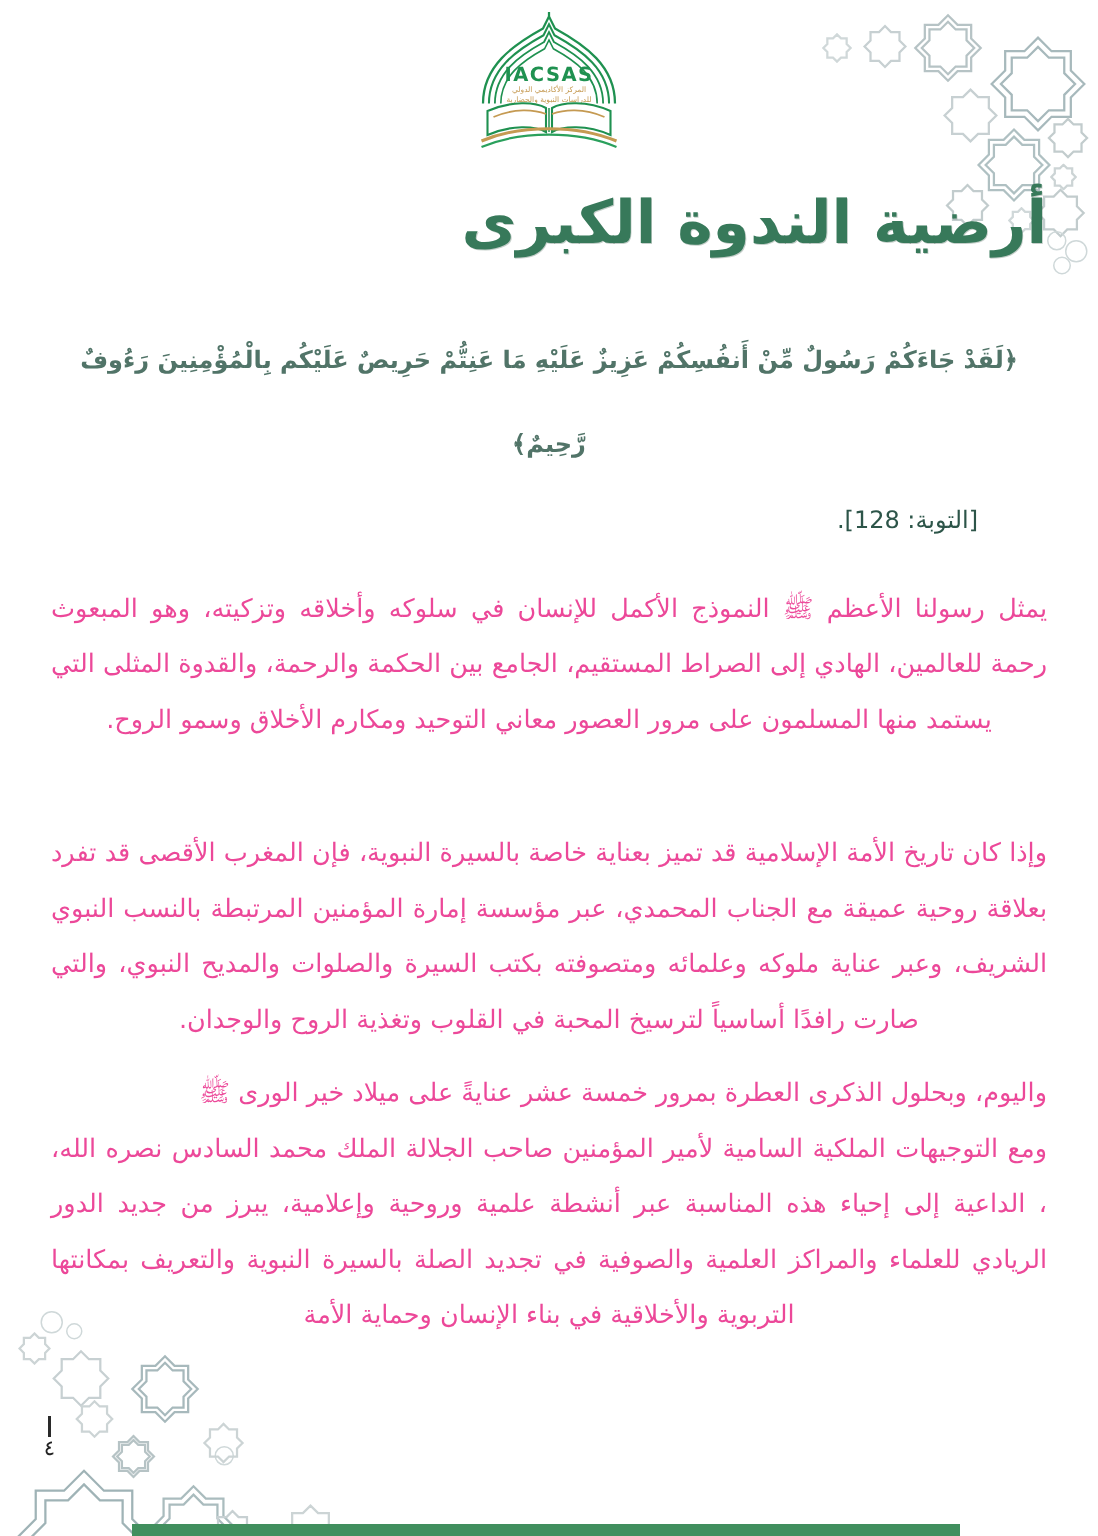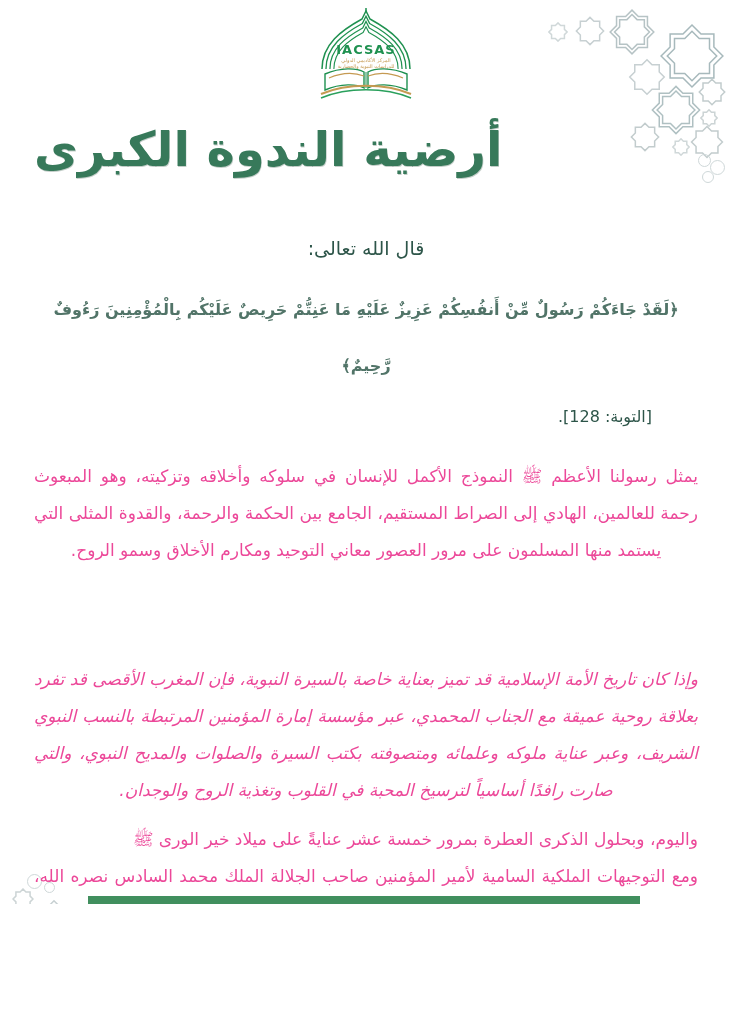--- a/index.html
+++ b/index.html
@@ -1,45 +1,45 @@
 <!DOCTYPE html>
 <html><head>
 <meta charset="utf-8">
 <style>
   html,body { margin:0; padding:0; background:#ffffff; }
   .page {
-    position:relative; width:732px; height:904px; margin:0 auto;
+    position:relative; width:732px; height:1024px; margin:0 auto;
     background:#ffffff; overflow:hidden;
     font-family:"DejaVu Sans", sans-serif;
   }
   .content { position:absolute; inset:0; padding:0 34px; direction:rtl; }
 
   
   .logo-wrap { height:98px; margin-top:8px; text-align:center; direction:ltr; }
   .logo-wrap svg { overflow:visible; }
   .logo-acronym { font-weight:bold; letter-spacing:1px; }
 
   
   .title {
-    text-align:left; font-size:48px; font-weight:bold; color:#37795a;
+    text-align:right; font-size:40px; font-weight:bold; color:#37795a;
     line-height:86px; text-shadow:0.6px 0.8px 0 rgba(20,60,40,0.25);
   }
   .lead-in { margin-top:42px; text-align:center; font-size:19px; color:#2d5549; line-height:28px; }
   .verse   { margin-top:20px; text-align:center; font-size:16px; color:#517468; line-height:56px; font-weight:bold; }
   .citation{ margin-top:8px; text-align:right; padding-left:0; padding-right:46px;
              font-size:16px; color:#2d5549; line-height:30px; }
 
   
   .para {
     font-size:17px; color:#ec4899; line-height:37px;
     text-align:justify; text-align-last:center;
   }
   .para.flush-right { text-align:right; text-align-last:right; }
   .p1  { margin-top:26px; }
-  .p2  { margin-top:92px;font-style:italic; }
+  .p2  { margin-top:52px; }
   .p3a { margin-top:12px; }
   .p3b { margin-top:0; }
 
   
   .star { position:absolute; }
   .star use { fill:none; stroke:currentColor; stroke-width:1.5px; }
   .deco-circle { position:absolute; border:1.5px solid #cfd8d9; border-radius:50%; }
   .defs { position:absolute; width:0; height:0; }
 
   .side-mark { position:absolute; left:24px; top:944px; width:18px; text-align:center; color:#222; }
@@ -162,21 +162,20 @@
           <path d="M96,70 C82,64 69,65 61,68" fill="none" stroke="#c59a52" stroke-width="1.2"></path>
           <path d="M59,64 L59,80" stroke="#1f9150" stroke-width="1"></path>
           <path d="M14,86 C40,75 78,75 104,86" fill="none" stroke="#c59a52" stroke-width="2"></path>
           <path d="M14,90 C40,79 78,79 104,90" fill="none" stroke="#2aa05c" stroke-width="1.5"></path>
         </g>
       </svg>
     </div>
 
     <div class="title">أرضية الندوة الكبرى</div>
 
-    <div class="lead-in">قال الله تعالى:</div>
 
     <div class="verse">﴿لَقَدْ جَاءَكُمْ رَسُولٌ مِّنْ أَنفُسِكُمْ عَزِيزٌ عَلَيْهِ مَا عَنِتُّمْ حَرِيصٌ عَلَيْكُم بِالْمُؤْمِنِينَ رَءُوفٌ رَّحِيمٌ﴾</div>
 
     <div class="citation">[التوبة: 128].</div>
 
     <div class="para p1">يمثل رسولنا الأعظم ﷺ النموذج الأكمل للإنسان في سلوكه وأخلاقه وتزكيته، وهو المبعوث رحمة للعالمين، الهادي إلى الصراط المستقيم، الجامع بين الحكمة والرحمة، والقدوة المثلى التي يستمد منها المسلمون على مرور العصور معاني التوحيد ومكارم الأخلاق وسمو الروح.</div>
 
     <div class="para p2">وإذا كان تاريخ الأمة الإسلامية قد تميز بعناية خاصة بالسيرة النبوية، فإن المغرب الأقصى قد تفرد بعلاقة روحية عميقة مع الجناب المحمدي، عبر مؤسسة إمارة المؤمنين المرتبطة بالنسب النبوي الشريف، وعبر عناية ملوكه وعلمائه ومتصوفته بكتب السيرة والصلوات والمديح النبوي، والتي صارت رافدًا أساسياً لترسيخ المحبة في القلوب وتغذية الروح والوجدان.</div>
 
     <div class="para p3a flush-right">واليوم، وبحلول الذكرى العطرة بمرور خمسة عشر عنايةً على ميلاد خير الورى ﷺ</div>

